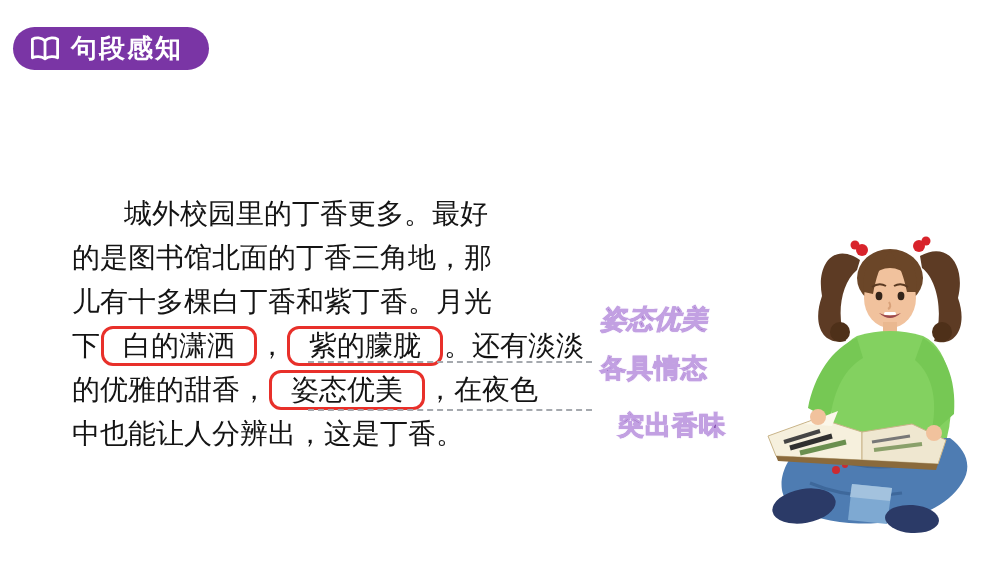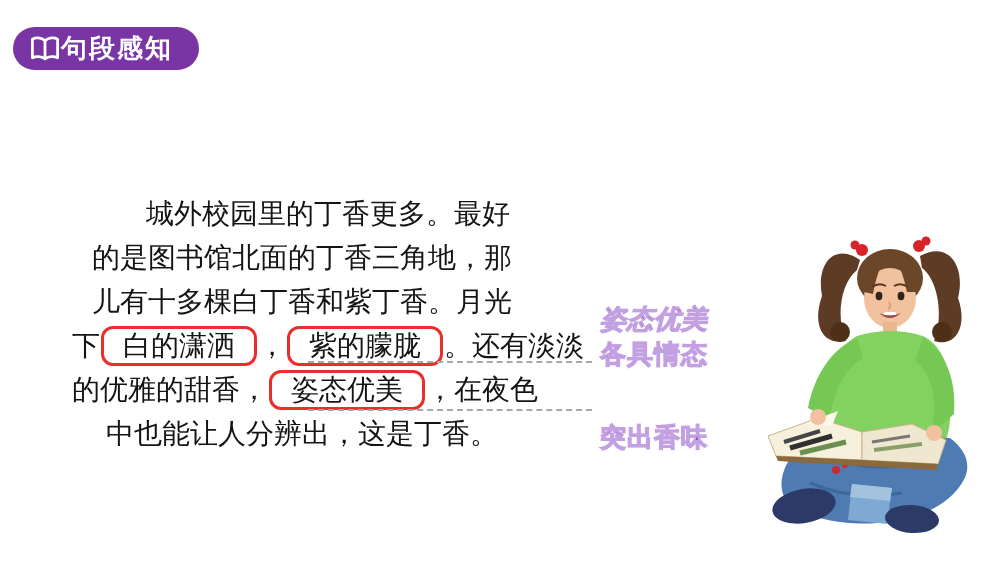--- a/index.html
+++ b/index.html
@@ -5,32 +5,32 @@
   html,body { margin:0; padding:0; background:#e9e9e9; }
   .slide {
     position:relative; width:1000px; height:563px; background:#ffffff;
     overflow:hidden; font-family:"Liberation Sans","DejaVu Sans",sans-serif;
   }
 
   
   .badge {
     position:absolute; left:13px; top:27px; height:43px;
     background:#7a35a5; border-radius:22px;
-    display:flex; align-items:center; padding:0 26px 0 16px;
+    display:flex; align-items:center; gap:10px; padding:0 26px 0 16px;
   }
   .badge-icon { width:32px; height:28px; display:flex; }
   .badge-label {
     color:#ffffff; font-size:26px; font-weight:700; letter-spacing:2px;
     line-height:1; padding-bottom:2px;
   }
 
   
   .paragraph {
     position:absolute; left:72px; top:192px; width:460px;
-    font-size:28px; color:#141414;text-align:center;
+    font-size:28px; color:#141414;
   }
   .pline { height:44px; line-height:44px; white-space:nowrap; }
   .pline-indent { text-indent:52px; }
   .circled {
     display:inline-block; line-height:34px;
     border:3px solid #e8302a; border-radius:12px;
     padding:0 19px; margin:0 1px; vertical-align:middle;
     transform:translateY(-2px);
   }
 
@@ -43,22 +43,22 @@
   .dash2 { top:409px; }
 
   
   .annotation {
     position:absolute; left:600px; font-size:26px; font-weight:700;
     letter-spacing:1px; color:#6d2f9c;
     -webkit-text-stroke:1px #c2a0e2;
     text-shadow:0 0 2px #d8c2ee;
   }
   .anno1 { top:302px;font-style:italic; }
-  .anno2 { top:337px; }
-  .anno3 { top:420px; }
+  .anno2 { top:351px; }
+  .anno3 { top:408px;margin-left:18px; }
 
   
   .girl { position:absolute; left:760px; top:220px; width:240px; height:343px; }
 </style>
 </head>
 <body>
 
 <div class="slide">
 
   <div class="badge">

